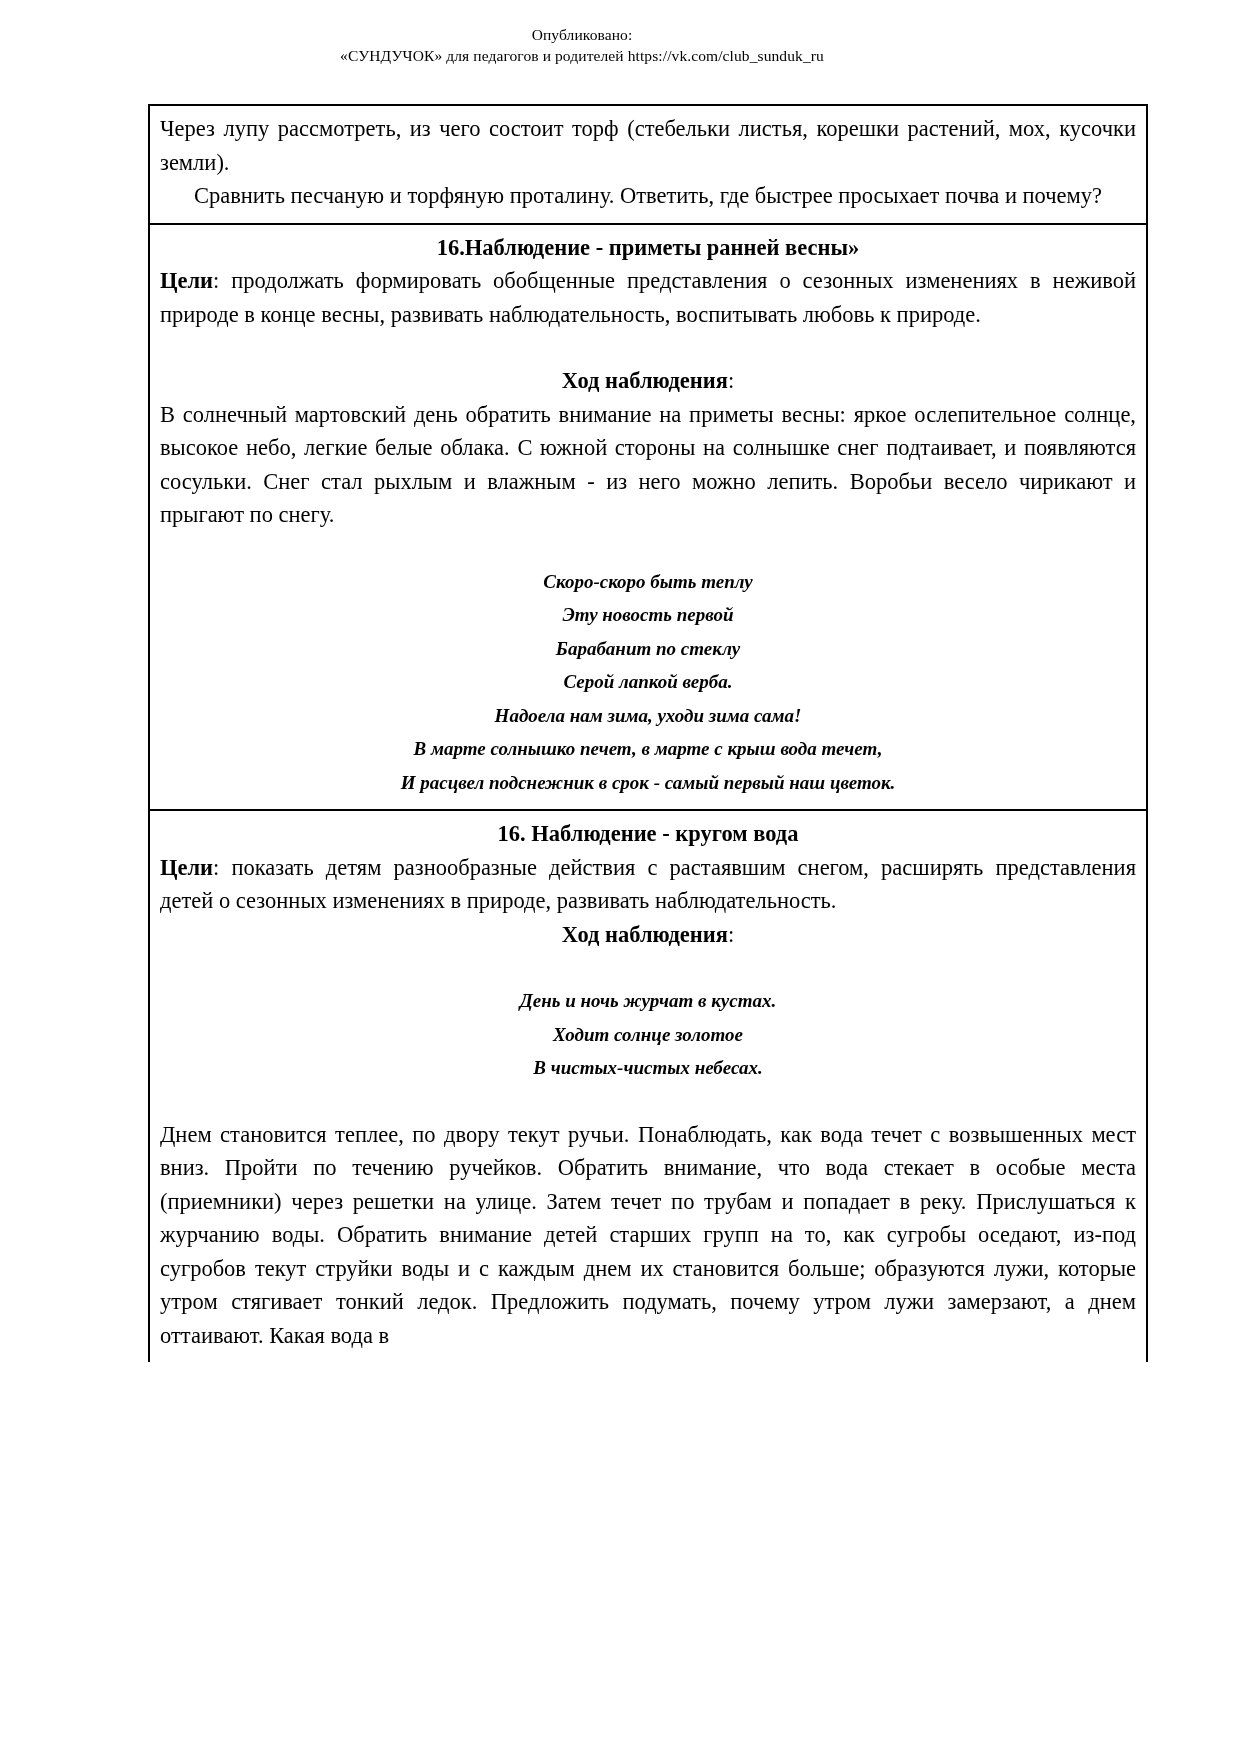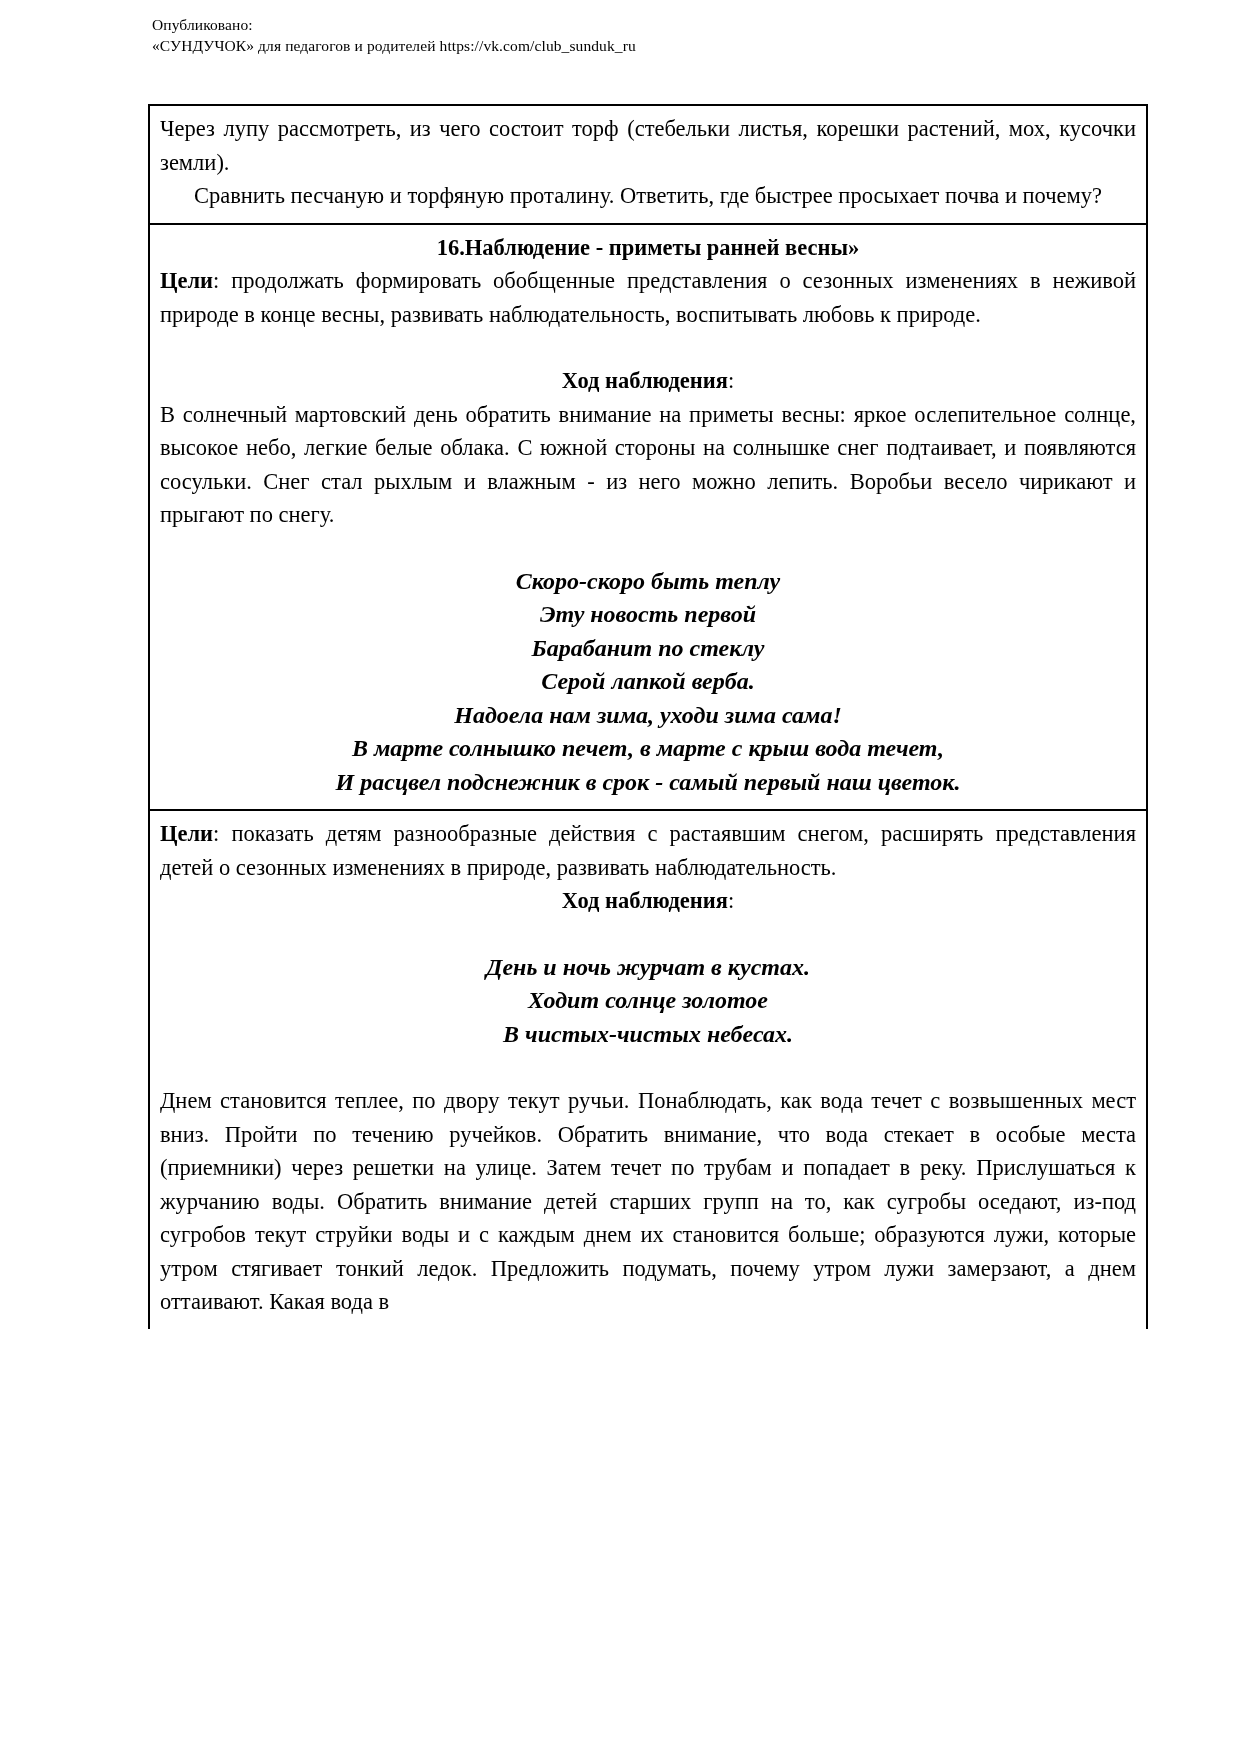--- a/index.html
+++ b/index.html
@@ -21,25 +21,26 @@
     position: absolute;
     left: 0; top: 0;
     width: 1240px;
     height: 1754px;
   }
 
   
   .doc-header {
     position: absolute;
     left: 152px;
-    top: 14px;
+    top: 24px;
     width: 860px;
     font-size: 15.5px;
     line-height: 21px;
     letter-spacing: 0.1px;
+    text-align: center;
   }
   .doc-header .line {
     white-space: nowrap;
   }
 
   
   .doc-table {
     position: absolute;
     left: 148px;
     top: 104px;
@@ -77,21 +78,21 @@
   .spacer-line {
     height: 33px;
   }
 
   
   .poem {
     margin: 0;
     text-align: center;
     font-style: italic;
     font-weight: bold;
-    font-size: 24px;
+    font-size: 19px;
     line-height: 33.5px;
   }
   .poem .pl {
     display: block;
     white-space: nowrap;
   }
 </style>
 </head>
 <body>
 
@@ -129,20 +130,23 @@
         <span class="pl">Эту новость первой</span>
         <span class="pl">Барабанит по стеклу</span>
         <span class="pl">Серой лапкой верба.</span>
         <span class="pl">Надоела нам зима, уходи зима сама!</span>
         <span class="pl">В марте солнышко печет, в марте с крыш вода течет,</span>
         <span class="pl">И расцвел подснежник в срок - самый первый наш цветок.</span>
       </div>
     </div>
 
     <div class="cell last">
+      <p class="body noj">
+        <span class="hdr">16. Наблюдение - кругом вода</span>
+      </p>
 
       <p class="body"><span class="hdr">Цели</span><span>: показать детям разнообразные действия с растаявшим снегом, расширять представления детей о сезонных изменениях в природе, развивать наблюдательность.</span></p>
 
       <p class="body noj"><span class="hdr">Ход наблюдения</span><span>:</span></p>
 
       <div class="spacer-line"></div>
 
       <div class="poem">
         <span class="pl">День и ночь журчат в кустах.</span>
         <span class="pl">Ходит солнце золотое</span>

